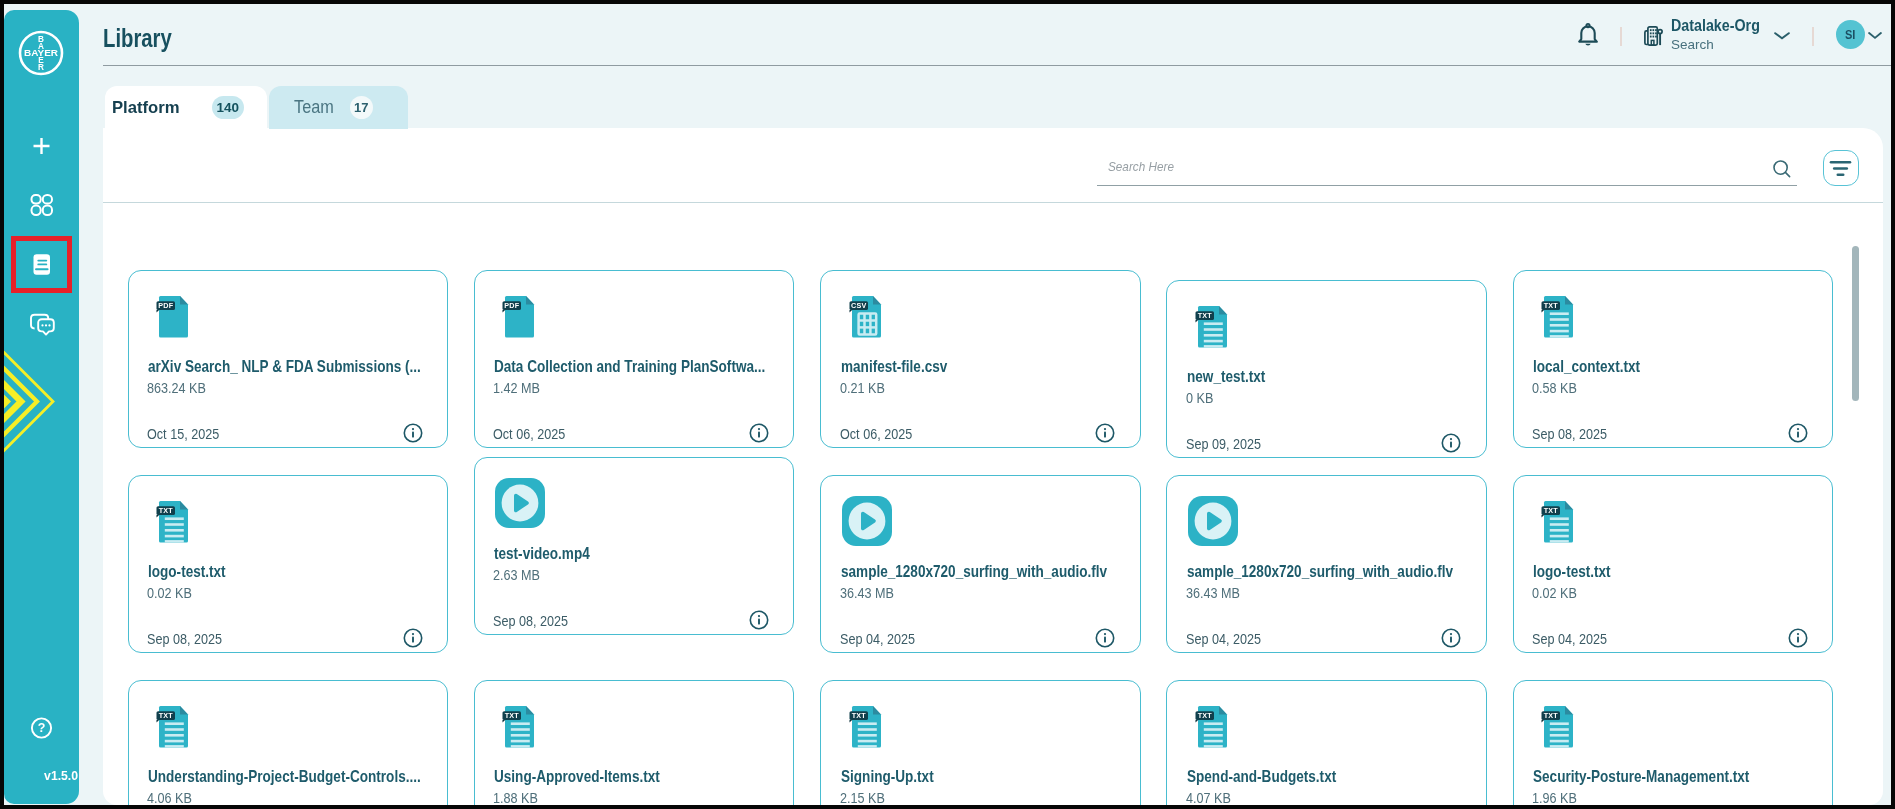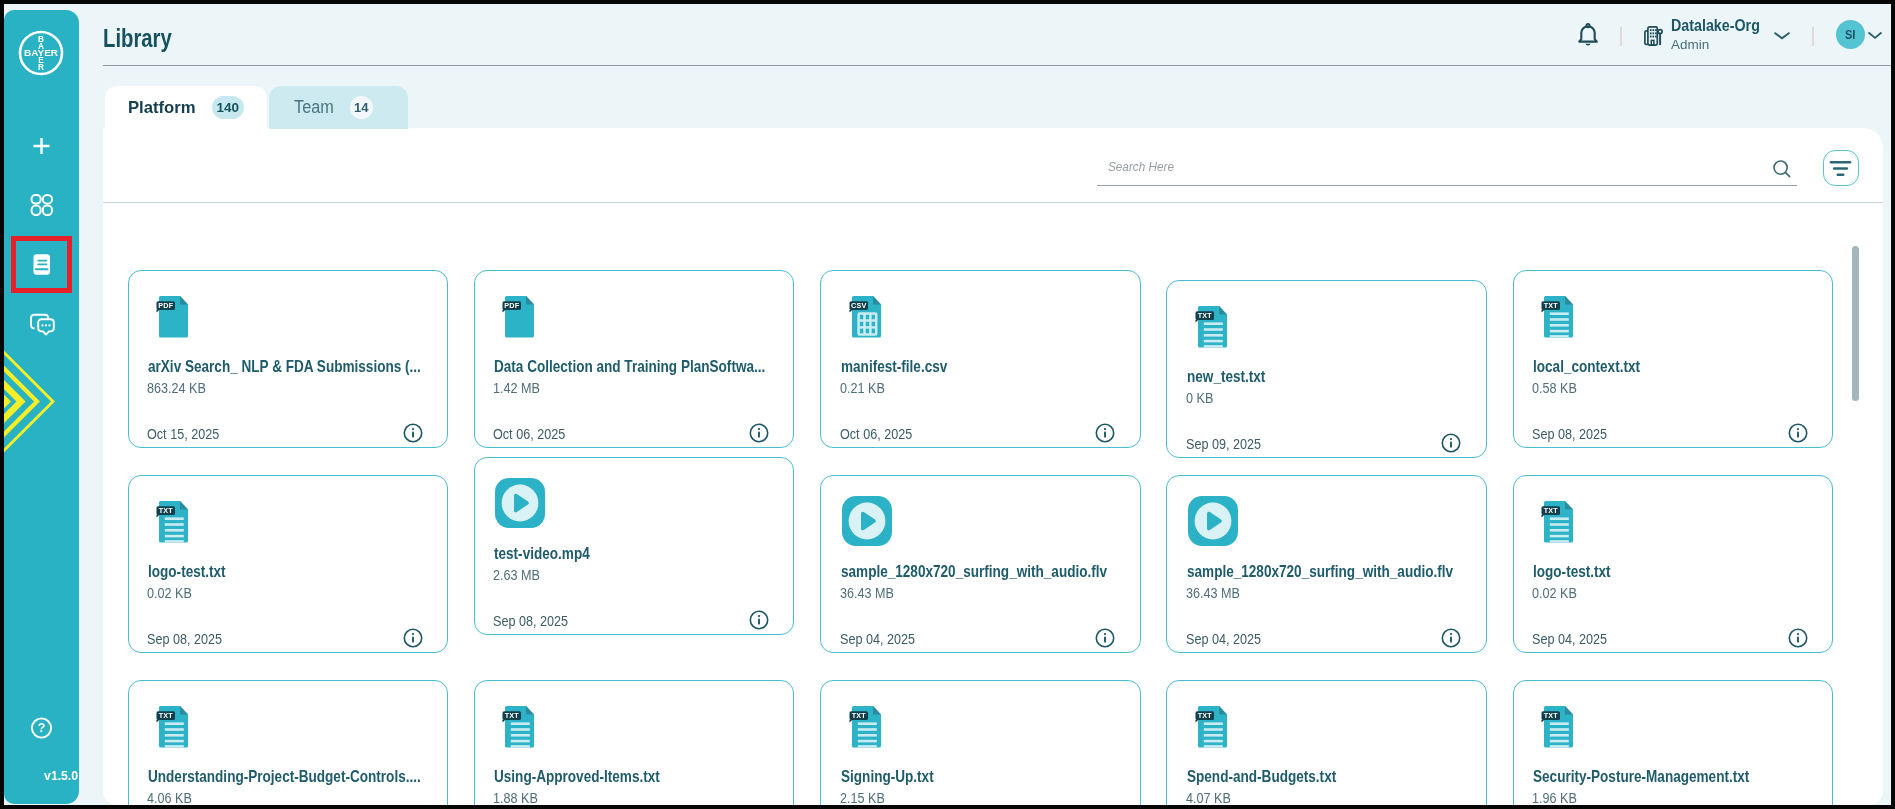--- a/index.html
+++ b/index.html
@@ -29,21 +29,21 @@
 .avatar { position:absolute; left:1836px; top:20px; width:29px; height:29px; border-radius:50%;
   background:#54c3d2; color:#1c4f63; font-weight:bold; font-size:13px; display:flex;
   align-items:center; justify-content:center; }
 .avatar span { transform:scaleX(.85); }
 
 
 .tab { position:absolute; top:86px; height:43px; border-radius:12px 12px 0 0; z-index:4;
   display:flex; align-items:center; }
 .tab1 { left:104.5px; width:162px; background:#fff; }
 .tab2 { left:269px; width:139px; background:#cdeaf1; }
-.tab-label { font-size:17px; font-weight:bold; color:#164050; margin-left:23px; }
+.tab-label { font-size:17px; font-weight:bold; color:#164050; margin-left:7px; }
 .tab-label span { display:inline-block; transform:scaleX(.98); transform-origin:0 50%; }
 .tab2 .tab-label { color:#4a7582; font-weight:normal; margin-left:25px; font-size:17.5px; }
 .tab2 .tab-label span { transform:scaleX(.93); }
 .badge { border-radius:11.5px; font-size:13.5px; font-weight:bold; color:#14525e;
   display:flex; align-items:center; justify-content:center; position:absolute; top:10px; height:23px; }
 .badge1 { left:107px; width:32.5px; background:#c7e8ef; }
 .badge2 { left:80.5px; width:23.5px; background:#f3f9fa; color:#2c606e; font-size:13px; }
 
 
 .panel { position:absolute; left:103px; top:128px; width:1780px; height:677px; background:#fff;
@@ -199,39 +199,39 @@
   <rect x="5.9" y="6.4" width="1.7" height="1.9"></rect>
       <rect x="8.5" y="6.4" width="1.7" height="1.9"></rect>
       <rect x="11.1" y="6.4" width="1.7" height="1.9"></rect>
   <rect x="5.9" y="9.6" width="1.7" height="1.9"></rect>
       <rect x="8.5" y="9.6" width="1.7" height="1.9"></rect>
       <rect x="11.1" y="9.6" width="1.7" height="1.9"></rect>
  </g>
  <rect x="7.3" y="14.4" width="2.6" height="4.7" fill="none" stroke="#1d4b57" stroke-width="1.5"></rect>
 </svg>
 <div class="org-name"><span>Datalake-Org</span></div>
-<div class="org-role"><span>Admin</span></div>
+<div class="org-role"><span>Search</span></div>
 <svg class="h-right" style="left:1773.5px;top:31.5px" width="16" height="8" viewBox="0 0 16 8">
  <path d="M1.2 1.2 L8 6.3 L14.8 1.2" fill="none" stroke="#2a5f6b" stroke-width="2" stroke-linecap="round"></path>
 </svg>
 <div class="hdiv" style="left:1812px;top:27px;height:19px"></div>
 <div class="avatar">
     <span>SI</span>
   </div>
 <svg class="h-right" style="left:1868px;top:32px" width="14" height="7.5" viewBox="0 0 14 7.5">
  <path d="M1.1 1.1 L7 5.9 L12.9 1.1" fill="none" stroke="#2a5f6b" stroke-width="1.9" stroke-linecap="round"></path>
 </svg>
 
 <div class="tab tab1">
     <div class="tab-label"><span>Platform</span></div>
     <div class="badge badge1">140</div>
   </div>
 <div class="tab tab2">
     <div class="tab-label"><span>Team</span></div>
-    <div class="badge badge2">14</div>
+    <div class="badge badge2">17</div>
   </div>
 
 <div class="panel">
  <div class="search-ph"><span>Search Here</span></div>
  <div class="search-line"></div>
  <svg class="mag" width="20" height="20" viewBox="0 0 20 20">
   <circle cx="8.6" cy="8.6" r="6.6" fill="none" stroke="#3a6a75" stroke-width="1.6"></circle>
   <line x1="13.4" y1="13.4" x2="17.6" y2="17.6" stroke="#3a6a75" stroke-width="1.6" stroke-linecap="round"></line>
  </svg>
  <div class="fbtn">

